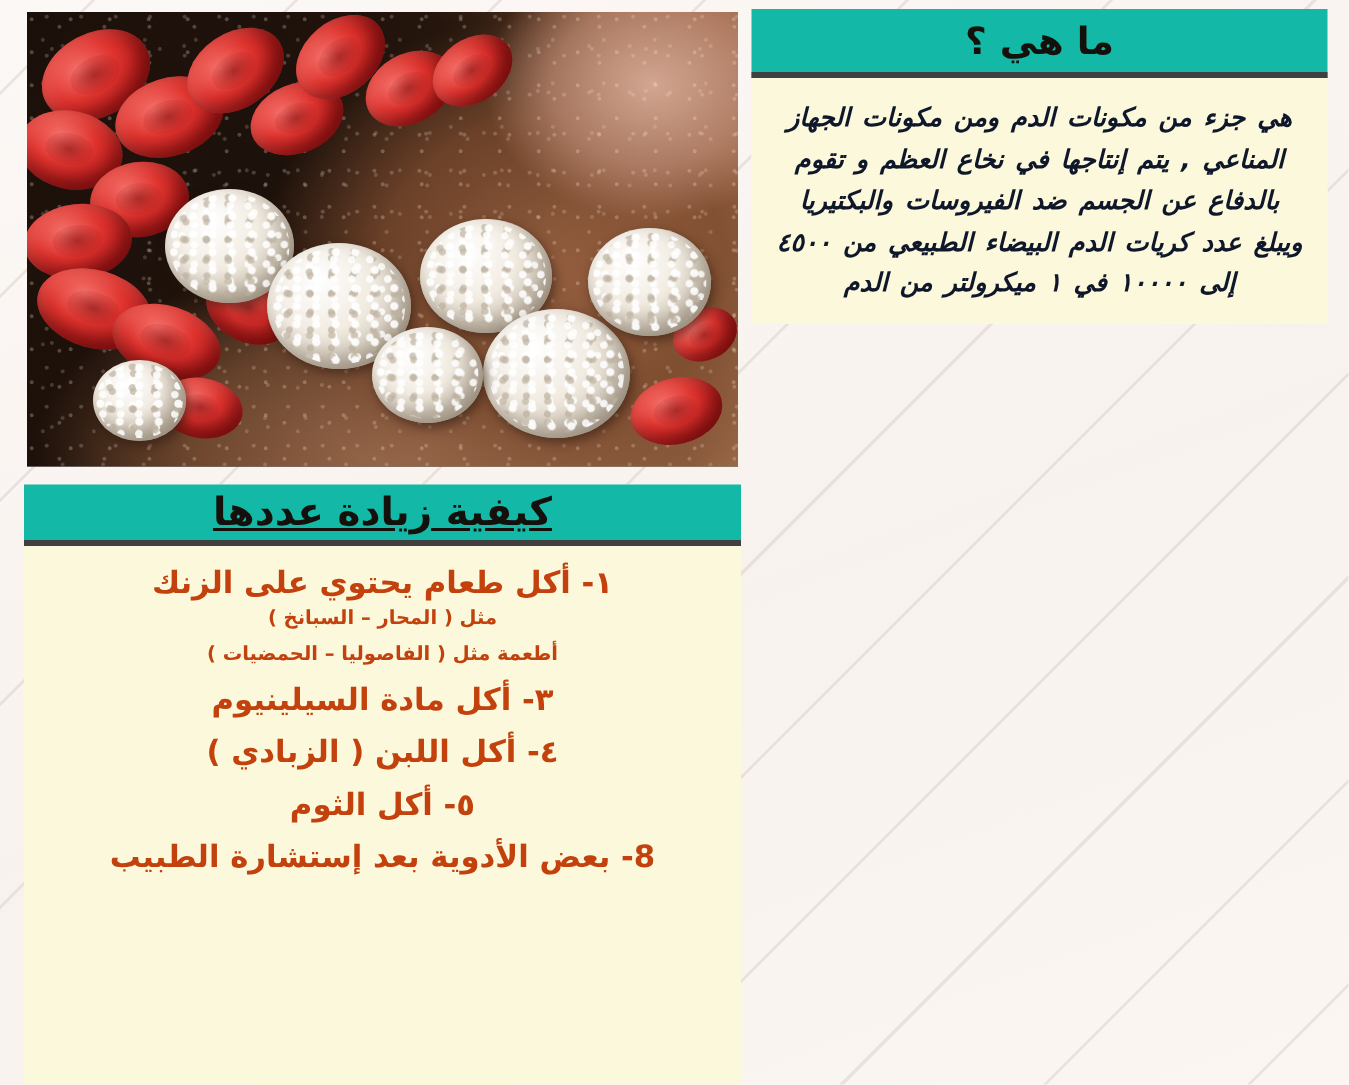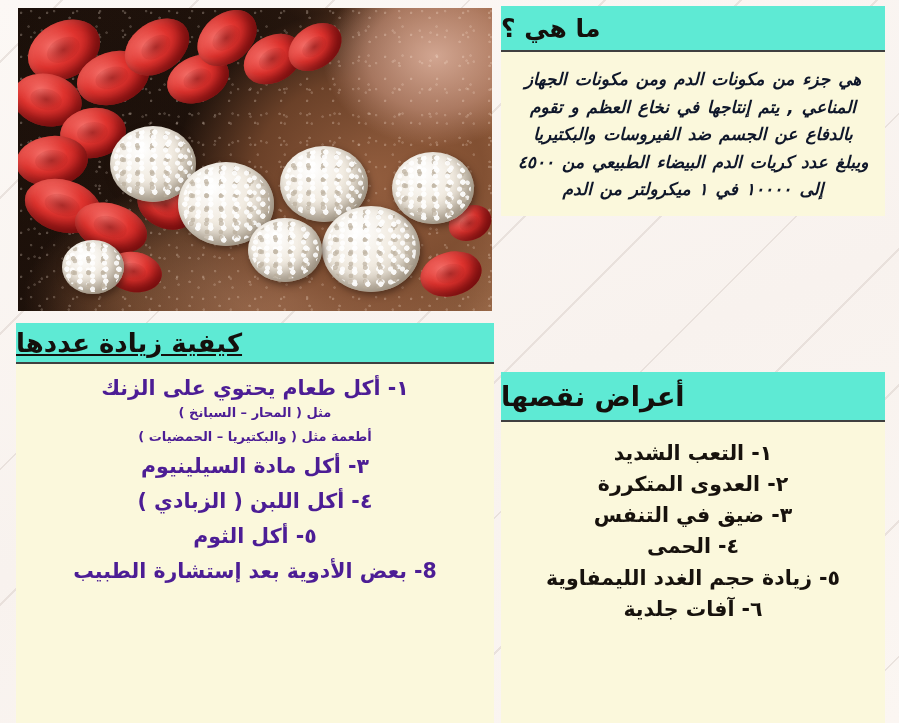--- a/index.html
+++ b/index.html
@@ -114,27 +114,27 @@
     background-size: 13px 12px, 15px 14px, 12px 13px, 14px 12px, 16px 15px;
     opacity: .95;
   }
 
   
   .panel {
     position: absolute;
     background: #fbf8dc;
   }
   .panel-head {
-    background: #5eead4;
-    text-align: center;
-    border-bottom: 2px solid #404040;
+    background: #14b8a6;
+    text-align: center;
+    border-bottom: 4px solid #404040;
     box-sizing: border-box;
     display: flex;
     align-items: center;
-    justify-content: flex-end;
+    justify-content: center;
   }
   .panel-head .head-text {
     font-weight: 700;
     color: #14100c;
     letter-spacing: .5px;
     line-height: 1;
   }
   .panel-body {
     background: #fbf8dc;
     box-sizing: border-box;
@@ -192,21 +192,21 @@
   }
   #panel-increase .panel-head { height: 41px; }
   #panel-increase .head-text { font-size: 26px; text-decoration: underline; }
   #panel-increase .panel-body {
     padding: 10px 18px 8px 18px;
     text-align: center;
   }
   #panel-increase .list-item {
     font-size: 20.5px;
     font-weight: 700;
-    color: #4c1d95;
+    color: #c2410c;
     line-height: 1.46;
     margin-bottom: 5px;
     white-space: nowrap;
   }
   #panel-increase .list-item .cont {
     display: block;
     font-size: 13px;
   }
 </style>
 </head>
@@ -248,45 +248,32 @@
 
   <div class="panel" id="panel-what">
     <div class="panel-head">
       <span class="head-text">ما هي ؟</span>
     </div>
     <div class="panel-body">
       <p class="para">هي جزء من مكونات الدم ومن مكونات الجهاز المناعي , يتم إنتاجها في نخاع العظم و تقوم بالدفاع عن الجسم ضد الفيروسات والبكتيريا ويبلغ عدد كريات الدم البيضاء الطبيعي من ٤٥٠٠ إلى ١٠٠٠٠ في ١ ميكرولتر من الدم</p>
     </div>
   </div>
 
-  <div class="panel" id="panel-symptoms">
-    <div class="panel-head">
-      <span class="head-text">أعراض نقصها</span>
-    </div>
-    <div class="panel-body">
-      <div class="list-item">١- التعب الشديد</div>
-      <div class="list-item">٢- العدوى المتكررة</div>
-      <div class="list-item">٣- ضيق في التنفس</div>
-      <div class="list-item">٤- الحمى</div>
-      <div class="list-item">٥- زيادة حجم الغدد الليمفاوية</div>
-      <div class="list-item">٦-  آفات جلدية</div>
-    </div>
-  </div>
 
   <div class="panel" id="panel-increase">
     <div class="panel-head">
       <span class="head-text">كيفية زيادة عددها</span>
     </div>
     <div class="panel-body">
       <div class="list-item">
         <span>١- أكل طعام يحتوي على الزنك</span>
         <span class="cont">مثل ( المحار – السبانخ )</span>
       </div>
       <div class="list-item">
-        <span class="cont">أطعمة مثل ( والبكتيريا – الحمضيات )</span>
+        <span class="cont">أطعمة مثل ( الفاصوليا – الحمضيات )</span>
       </div>
       <div class="list-item">
         <span>٣- أكل مادة السيلينيوم</span>
       </div>
       <div class="list-item">
         <span>٤- أكل اللبن ( الزبادي )</span>
       </div>
       <div class="list-item">
         <span>٥- أكل الثوم</span>
       </div>

